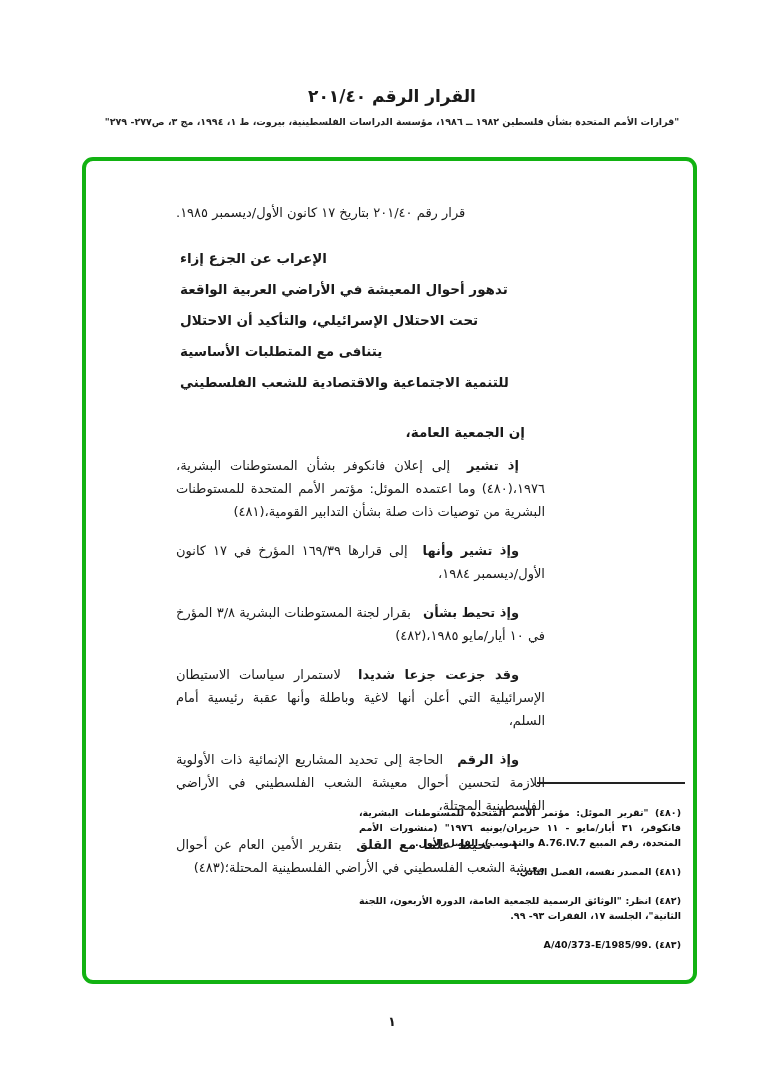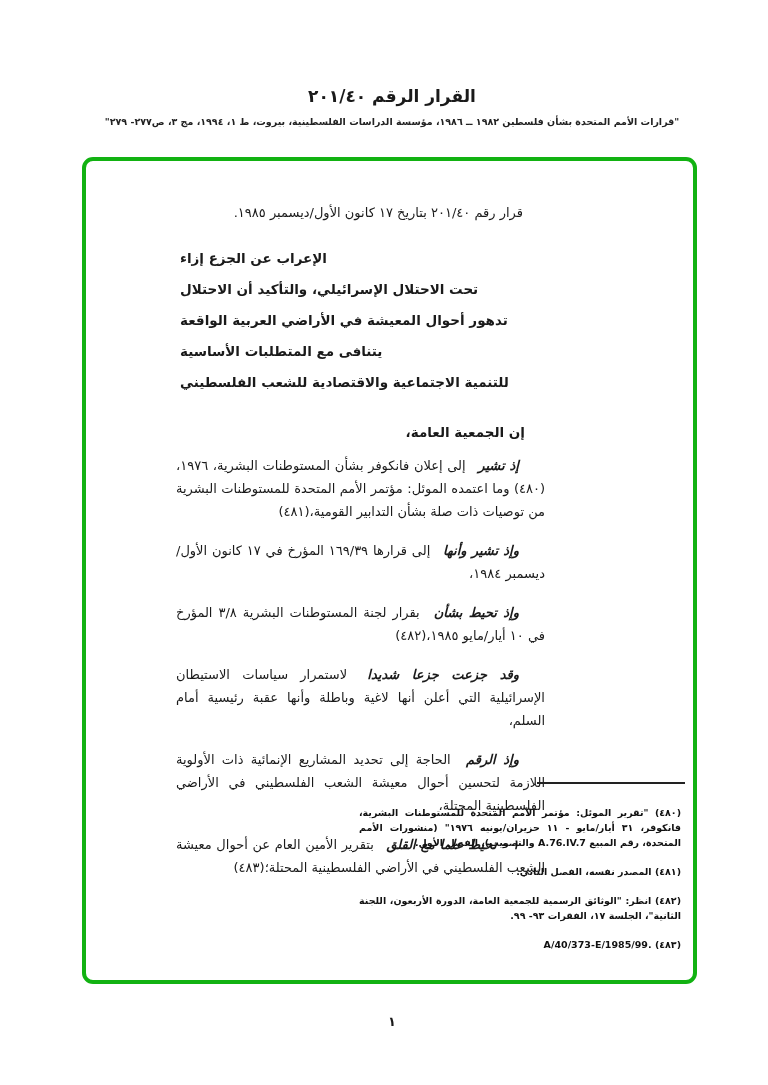--- a/index.html
+++ b/index.html
@@ -31,21 +31,21 @@
     background: #fff;
   }
 
   .box-content {
     direction: rtl;
     padding: 34px 140px 0 82px; 
   }
 
   .res-line {
     font-size: 13px; line-height: 20px;
-    text-align: right; padding-right: 26px;
+    text-align: left; padding-right: 26px;
     margin-bottom: 12px;
   }
 
   .res-heading {
     font-size: 13.5px; font-weight: 700;
     text-align: left; line-height: 23px;
     margin: 6px 0 18px 0;
   }
   .res-heading div { white-space: nowrap; }
 
@@ -54,21 +54,21 @@
     text-align: right; padding-right: 24px;
     margin: 4px 0 6px 0;
   }
 
   .para {
     font-size: 13px; line-height: 23px;
     text-align: justify; text-justify: inter-word;
     text-indent: 22px;
     margin-bottom: 8px;
   }
-  .para .lead { font-weight: 700; font-style: italic; }
+  .para .lead { font-weight: 700; }
 
   .footnotes {
     position: absolute; right: 4px; bottom: 14px;
     width: 338px;
     direction: rtl; text-align: justify;
     font-size: 9.5px; font-weight: 700; line-height: 15px;
     color: #111;
   }
   .fn-sep {
     width: 148px; height: 0;
@@ -91,22 +91,22 @@
 
   <div class="source-line" lang="ar" dir="rtl">"قرارات الأمم المتحدة بشأن فلسطين ١٩٨٢ ــ ١٩٨٦، مؤسسة الدراسات الفلسطينية، بيروت، ط ١، ١٩٩٤، مج ٣، ص٢٧٧- ٢٧٩"</div>
 
   <div class="green-box">
     <div class="box-content" lang="ar" dir="rtl">
 
       <p class="res-line">قرار رقم ٢٠١/٤٠ بتاريخ ١٧ كانون الأول/ديسمبر ١٩٨٥.</p>
 
       <div class="res-heading">
         <div>الإعراب عن الجزع إزاء</div>
+        <div>تدهور أحوال المعيشة في الأراضي العربية الواقعة</div>
         <div>تحت الاحتلال الإسرائيلي، والتأكيد أن الاحتلال</div>
-        <div>تدهور أحوال المعيشة في الأراضي العربية الواقعة</div>
         <div>يتنافى مع المتطلبات الأساسية</div>
         <div>للتنمية الاجتماعية والاقتصادية للشعب الفلسطيني</div>
       </div>
 
       <p class="opening">إن الجمعية العامة،</p>
 
       <p class="para"><span class="lead">إذ تشير</span><span> إلى إعلان فانكوفر بشأن المستوطنات البشرية، ١٩٧٦،(٤٨٠) وما اعتمده الموئل: مؤتمر الأمم المتحدة للمستوطنات البشرية من توصيات ذات صلة بشأن التدابير القومية،(٤٨١)</span></p>
 
       <p class="para"><span class="lead">وإذ تشير وأنها</span><span> إلى قرارها ١٦٩/٣٩ المؤرخ في ١٧ كانون الأول/ديسمبر ١٩٨٤،</span></p>
 

